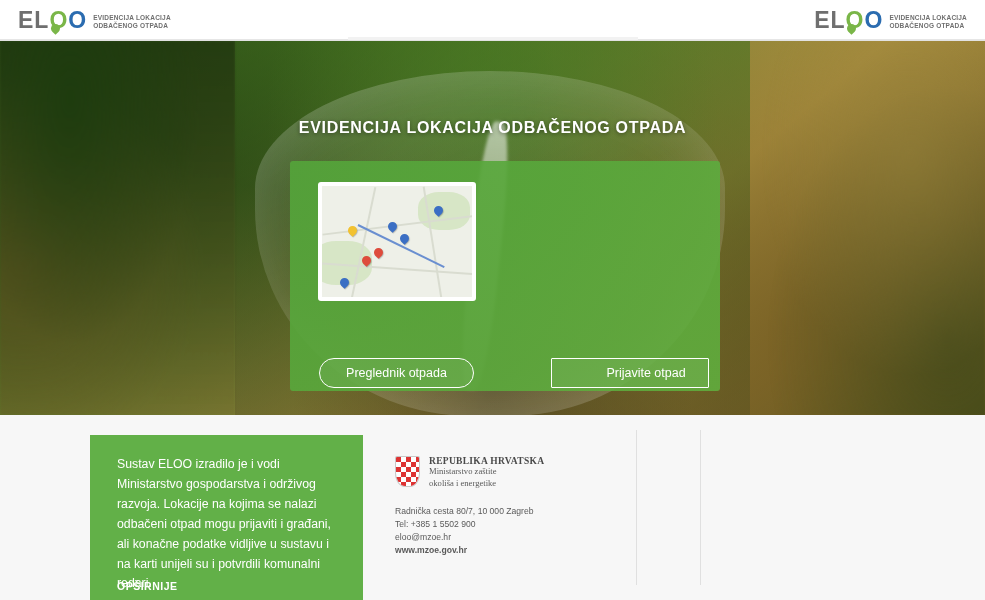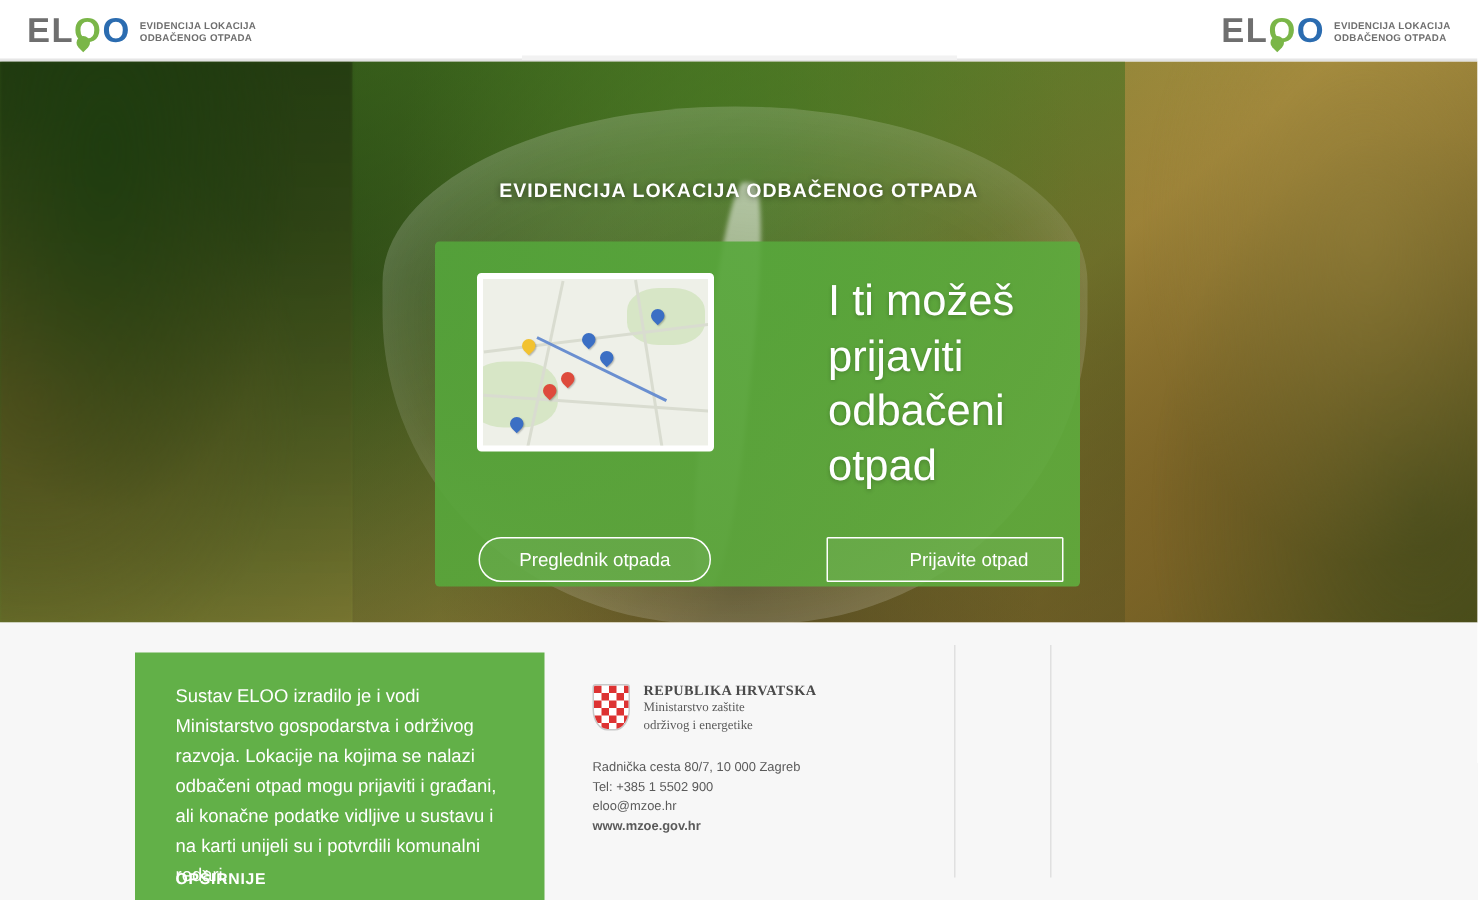--- a/index.html
+++ b/index.html
@@ -108,21 +108,21 @@
     background: linear-gradient(180deg, rgba(255,255,255,.55), rgba(255,255,255,.12));
     border-radius: 40%;
     transform: rotate(6deg);
     filter: blur(1.5px);
   }
   .hero-title {
     position: absolute;
     top: 78px; left: 0; right: 0;
     text-align: center;
     color: #ffffff;
-    font-size: 13px;
+    font-size: 16px;
     font-weight: bold;
     letter-spacing: .7px;
     text-shadow: 0 1px 4px rgba(0,0,0,.45);
   }
   .green-card {
     position: absolute;
     left: 290px; top: 120px;
     width: 430px; height: 230px;
     background: linear-gradient(135deg, rgba(84,164,58,.92), rgba(96,175,62,.88));
     border-radius: 3px;
@@ -341,21 +341,20 @@
       <div class="route"></div>
       <div class="mpin blue" style="left:112px; top:20px;"></div>
       <div class="mpin blue" style="left:66px; top:36px;"></div>
       <div class="mpin yellow" style="left:26px; top:40px;"></div>
       <div class="mpin blue" style="left:78px; top:48px;"></div>
       <div class="mpin red" style="left:52px; top:62px;"></div>
       <div class="mpin red" style="left:40px; top:70px;"></div>
       <div class="mpin blue" style="left:18px; top:92px;"></div>
     </div>
 
-    <div class="hero-slogan">I ti možeš prijaviti odbačeni otpad</div>
 
     <div class="hero-btn left">Preglednik otpada</div>
     <div class="hero-btn right">Prijavite otpad</div>
   </div>
 
   <div class="bottom">
     <div class="info-card">
       <p>Sustav ELOO izradilo je i vodi Ministarstvo gospodarstva i održivog razvoja. Lokacije na kojima se nalazi odbačeni otpad mogu prijaviti i građani, ali konačne podatke vidljive u sustavu i na karti unijeli su i potvrdili komunalni redari.</p>
       <div class="info-more">OPŠIRNIJE</div>
     </div>
@@ -378,21 +377,21 @@
       <div class="cr" style="left:15px; top:15px;"></div>
       <div class="cr" style="left:0px; top:20px;"></div>
       <div class="cr" style="left:10px; top:20px;"></div>
       <div class="cr" style="left:20px; top:20px;"></div>
       <div class="cr" style="left:5px; top:25px;"></div>
       <div class="cr" style="left:15px; top:25px;"></div>
     </div>
     <div class="ministry-text">
       <div class="m-title">REPUBLIKA HRVATSKA</div>
       <div class="m-line">Ministarstvo zaštite</div>
-      <div class="m-line">održivog i energetike</div>
+      <div class="m-line">okoliša i energetike</div>
     </div>
   </div>
 
   <div class="ministry-contact">
     <div>Radnička cesta 80/7, 10 000 Zagreb</div>
     <div>Tel: +385 1 5502 900</div>
     <div>eloo@mzoe.hr</div>
     <div class="bold">www.mzoe.gov.hr</div>
   </div>
 

